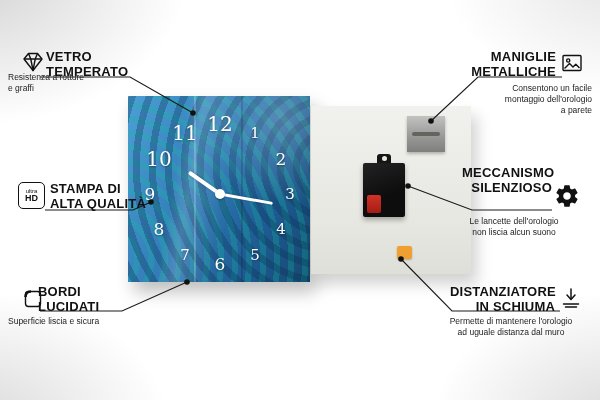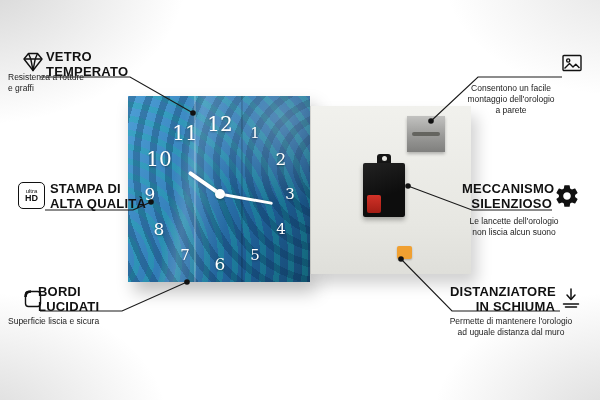--- a/index.html
+++ b/index.html
@@ -156,32 +156,34 @@
   <div class="icon-box" style="left:21px; top:287px;">
     <svg width="24" height="24" viewBox="0 0 24 24" fill="none" stroke="#111" stroke-width="1.4">
       <rect x="4.5" y="4.5" width="15" height="15" rx="3"></rect>
       <path d="M4.5 10 Q4.5 4.5 10 4.5" stroke-width="2.6"></path>
     </svg>
   </div>
   <div class="callout-title" style="left:38px; top:284px;">BORDI
 LUCIDATI</div>
   <div class="callout-sub" style="left:8px; top:316px; width:150px;">Superficie liscia e sicura</div>
 
+  <div class="callout-title ta-r" style="left:460px; top:49px; width:96px;">MANIGLIE
+METALLICHE</div>
   <div class="icon-box" style="left:560px; top:51px;">
     <svg width="24" height="24" viewBox="0 0 24 24" fill="none" stroke="#111" stroke-width="1.4" stroke-linejoin="round">
       <rect x="3" y="4.5" width="18" height="15" rx="1"></rect>
       <circle cx="8.2" cy="9.5" r="1.6"></circle>
       <path d="M4.5 17.5 L9.5 12.5 L13 16 L15.8 13.2 L19.5 17"></path>
     </svg>
   </div>
-  <div class="callout-sub ta-c" style="left:430px; top:83px; width:162px;">Consentono un facile
+  <div class="callout-sub ta-c" style="left:430px; top:83px; width:162px;text-align:right;">Consentono un facile
 montaggio dell'orologio
 a parete</div>
 
-  <div class="callout-title ta-r" style="left:462px; top:181px; width:90px;">MECCANISMO
+  <div class="callout-title ta-r" style="left:462px; top:165px; width:90px;">MECCANISMO
 SILENZIOSO</div>
   <div class="icon-box" style="left:554px; top:183px;">
     <svg width="26" height="26" viewBox="0 0 24 24" fill="#111">
       <path d="M19.43 12.98c.04-.32.07-.64.07-.98s-.03-.66-.07-.98l2.11-1.65c.19-.15.24-.42.12-.64l-2-3.46c-.12-.22-.39-.3-.61-.22l-2.49 1c-.52-.4-1.08-.73-1.69-.98l-.38-2.65C14.46 2.18 14.25 2 14 2h-4c-.25 0-.46.18-.49.42l-.38 2.65c-.61.25-1.17.59-1.69.98l-2.49-1c-.23-.09-.49 0-.61.22l-2 3.46c-.13.22-.07.49.12.64l2.11 1.65c-.04.32-.07.65-.07.98s.03.66.07.98l-2.11 1.65c-.19.15-.24.42-.12.64l2 3.46c.12.22.39.3.61.22l2.49-1c.52.4 1.08.73 1.69.98l.38 2.65c.03.24.24.42.49.42h4c.25 0 .46-.18.49-.42l.38-2.65c.61-.25 1.17-.59 1.69-.98l2.49 1c.23.09.49 0 .61-.22l2-3.46c.12-.22.07-.49-.12-.64l-2.11-1.65zM12 15.5c-1.93 0-3.5-1.57-3.5-3.5s1.57-3.5 3.5-3.5 3.5 1.57 3.5 3.5-1.57 3.5-3.5 3.5z"></path>
     </svg>
   </div>
   <div class="callout-sub ta-c" style="left:435px; top:216px; width:158px;">Le lancette dell'orologio
 non liscia alcun suono</div>
 
   <div class="callout-title ta-r" style="left:450px; top:284px; width:105px;">DISTANZIATORE

